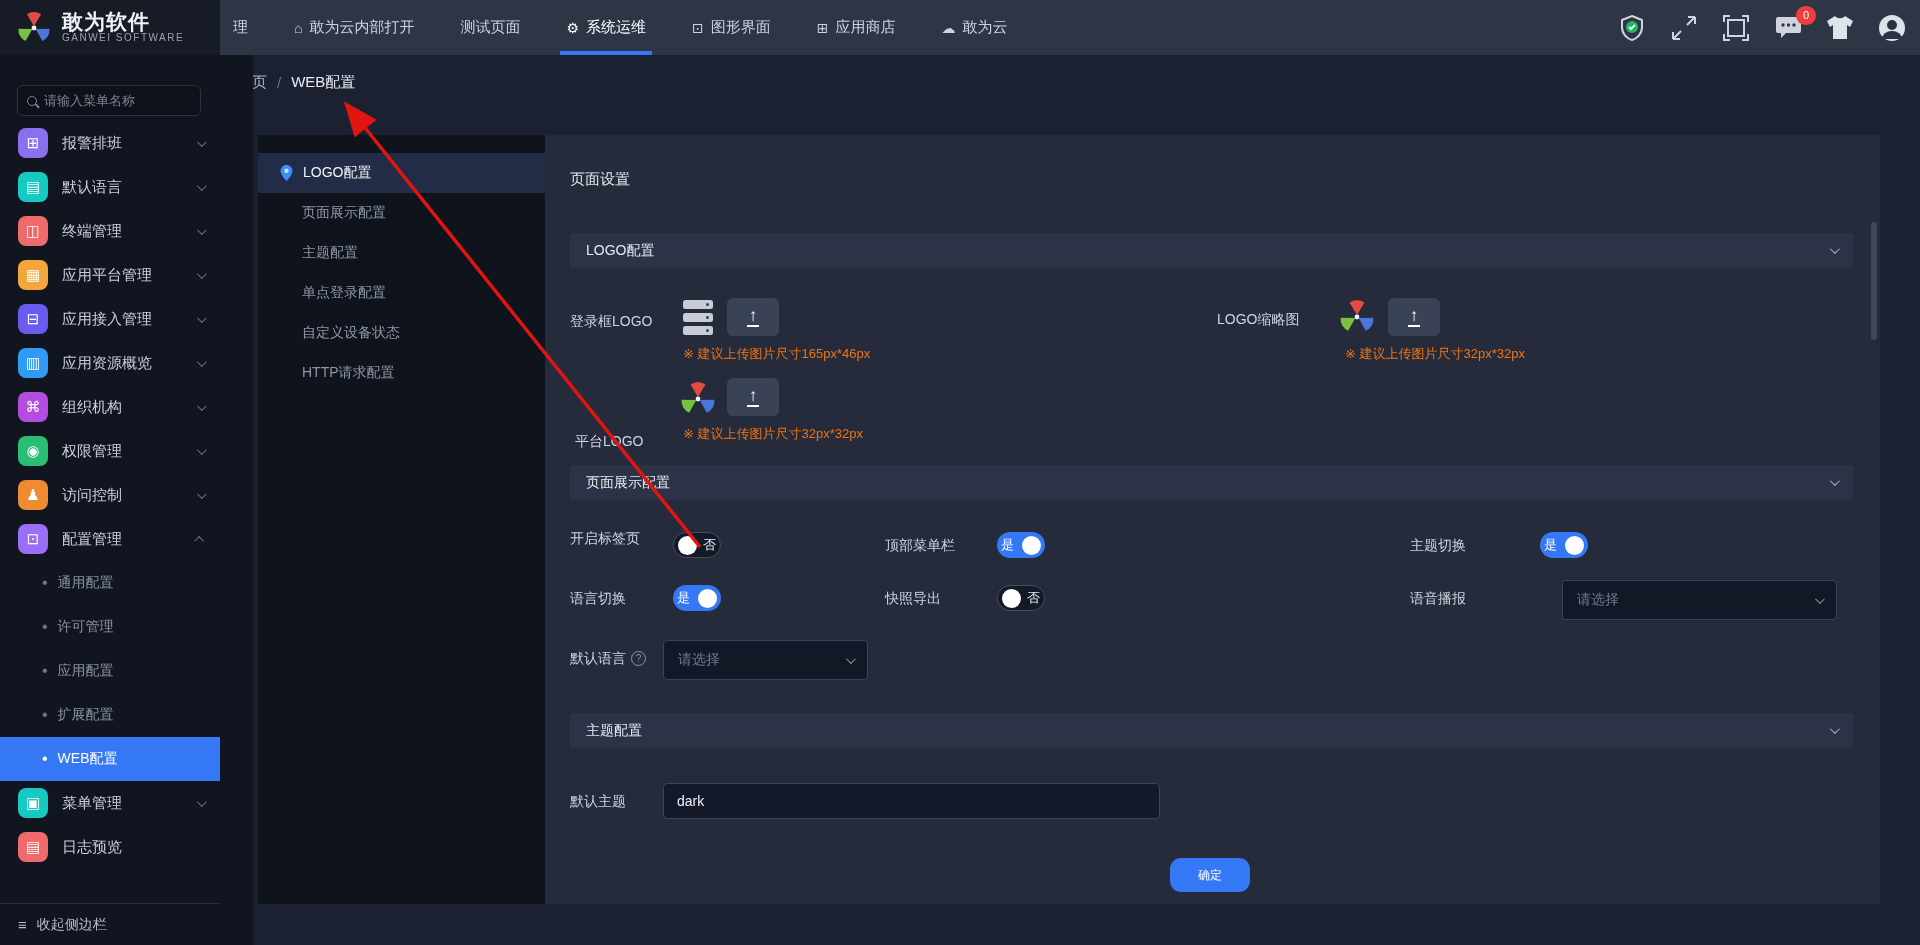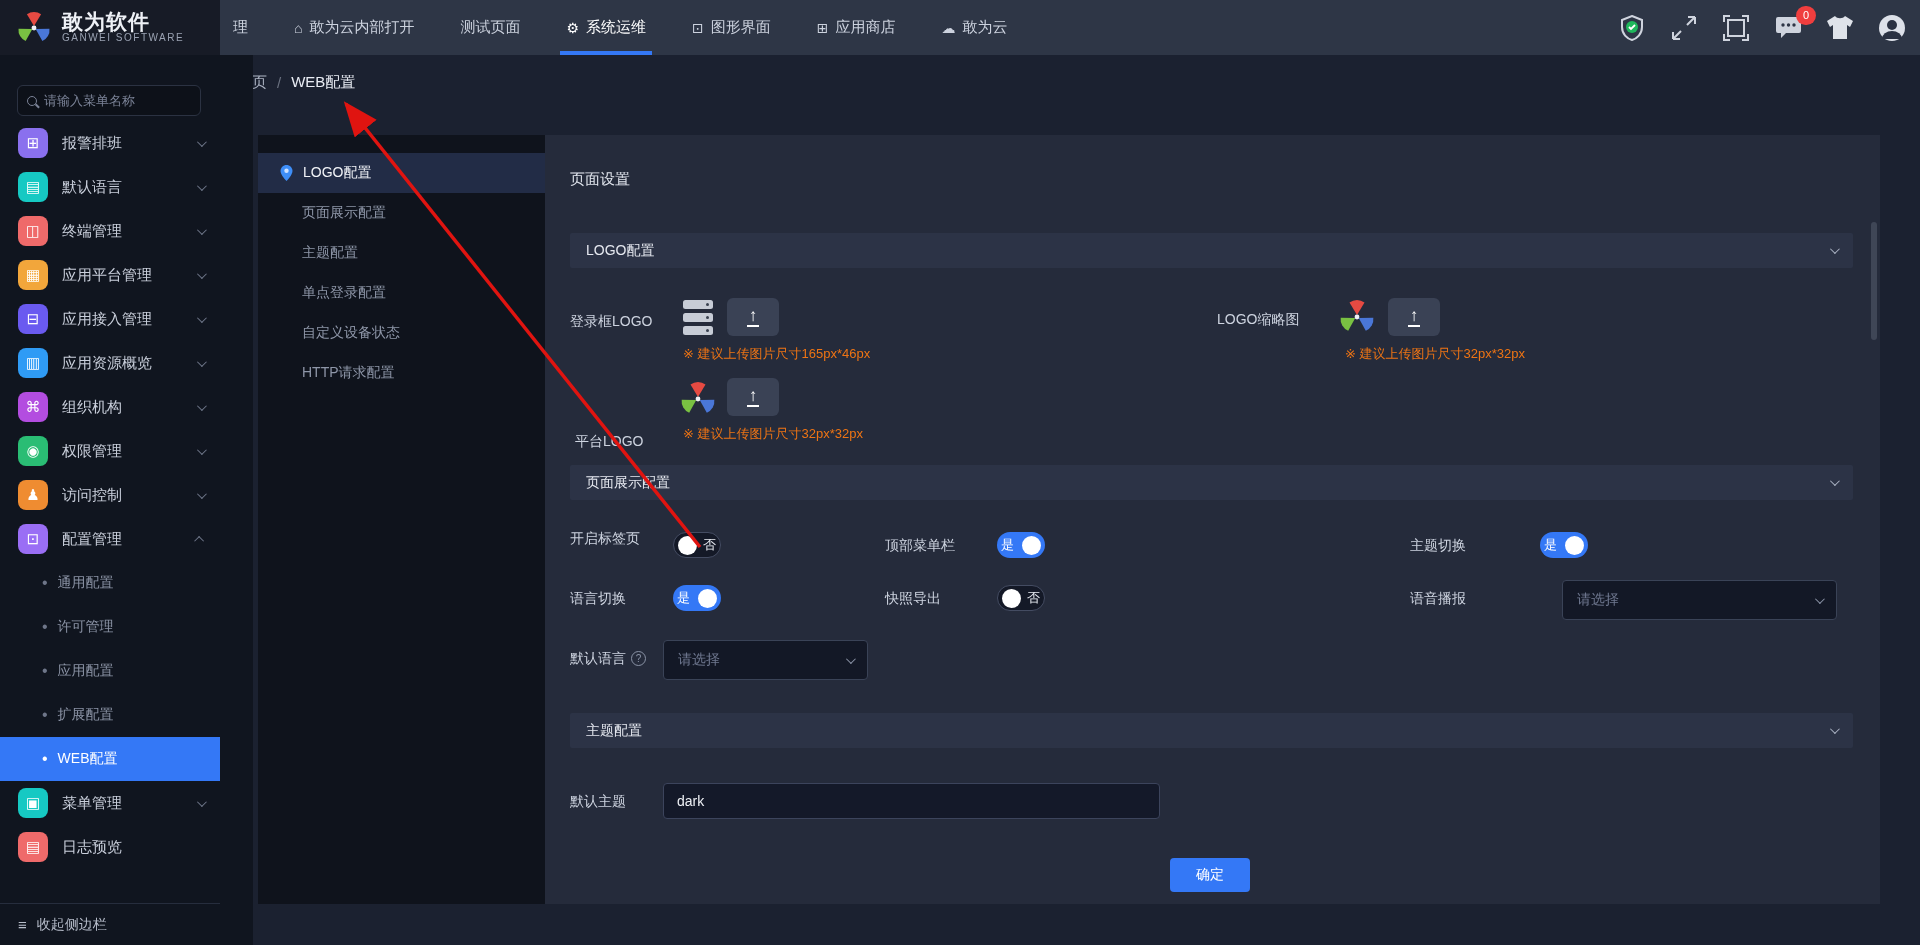--- a/index.html
+++ b/index.html
@@ -87,21 +87,21 @@
   .select { position:absolute; height:40px; background:#131826; border:1px solid #3a4357; border-radius:4px;
     display:flex; align-items:center; justify-content:space-between; padding:0 14px; cursor:pointer; }
   .select .ph { color:#6f7890; font-size:14px; }
   .select .chev { border-color:#8a93a6; }
   .text-input { position:absolute; height:36px; background:#141929; border:1px solid #3c445c; border-radius:4px;
     color:#eef0f5; font-size:14px; padding:0 13px; outline:none; }
   .qmark { display:inline-flex; width:15px; height:15px; border:1px solid #8a93a6; border-radius:50%;
     color:#8a93a6; font-size:10px; align-items:center; justify-content:center; margin-left:5px; vertical-align:1px; }
 
   .confirm-btn { position:absolute; left:625px; top:723px; width:80px; height:34px; background:#3478f6;
-    border:none; border-radius:4px; color:#fff; font-size:14px; cursor:pointer; }
+    border:none; border-radius:11px; color:#fff; font-size:12px; cursor:pointer; }
 
   .scrollbar { position:absolute; left:1871px; top:222px; width:6px; height:118px; border-radius:3px; background:#3f4656; z-index:6; }
   .arrow-layer { position:absolute; left:0; top:0; width:1920px; height:945px; z-index:50; pointer-events:none; }
 </style>
 </head>
 <body>
 
 <div class="navbar">
   <div class="brand">
     <svg width="36" height="36" viewBox="0 0 38 38">

